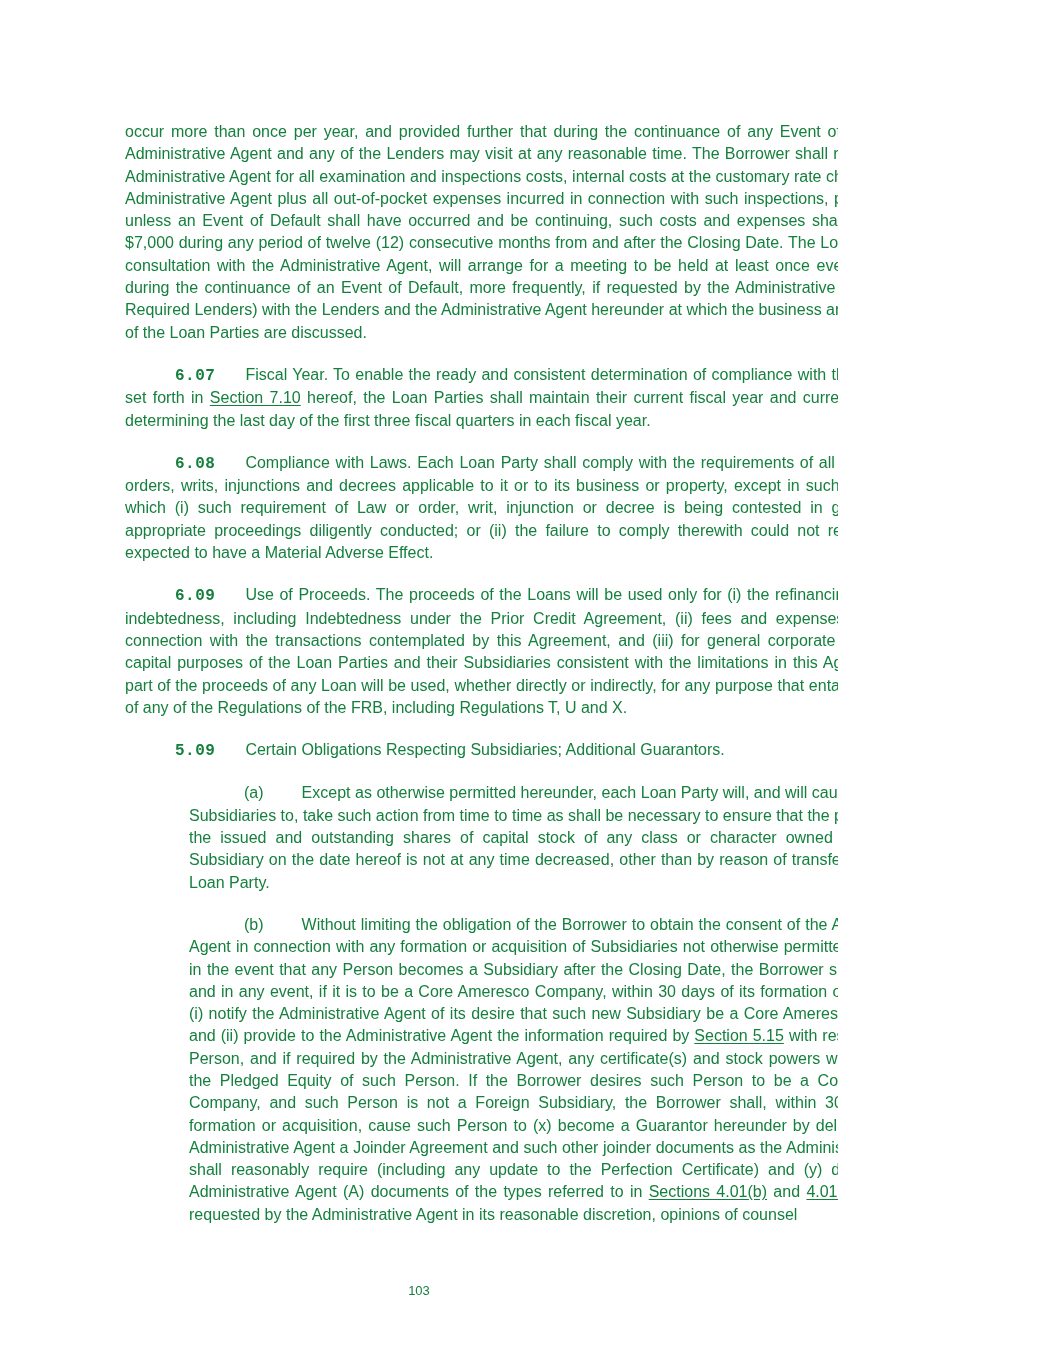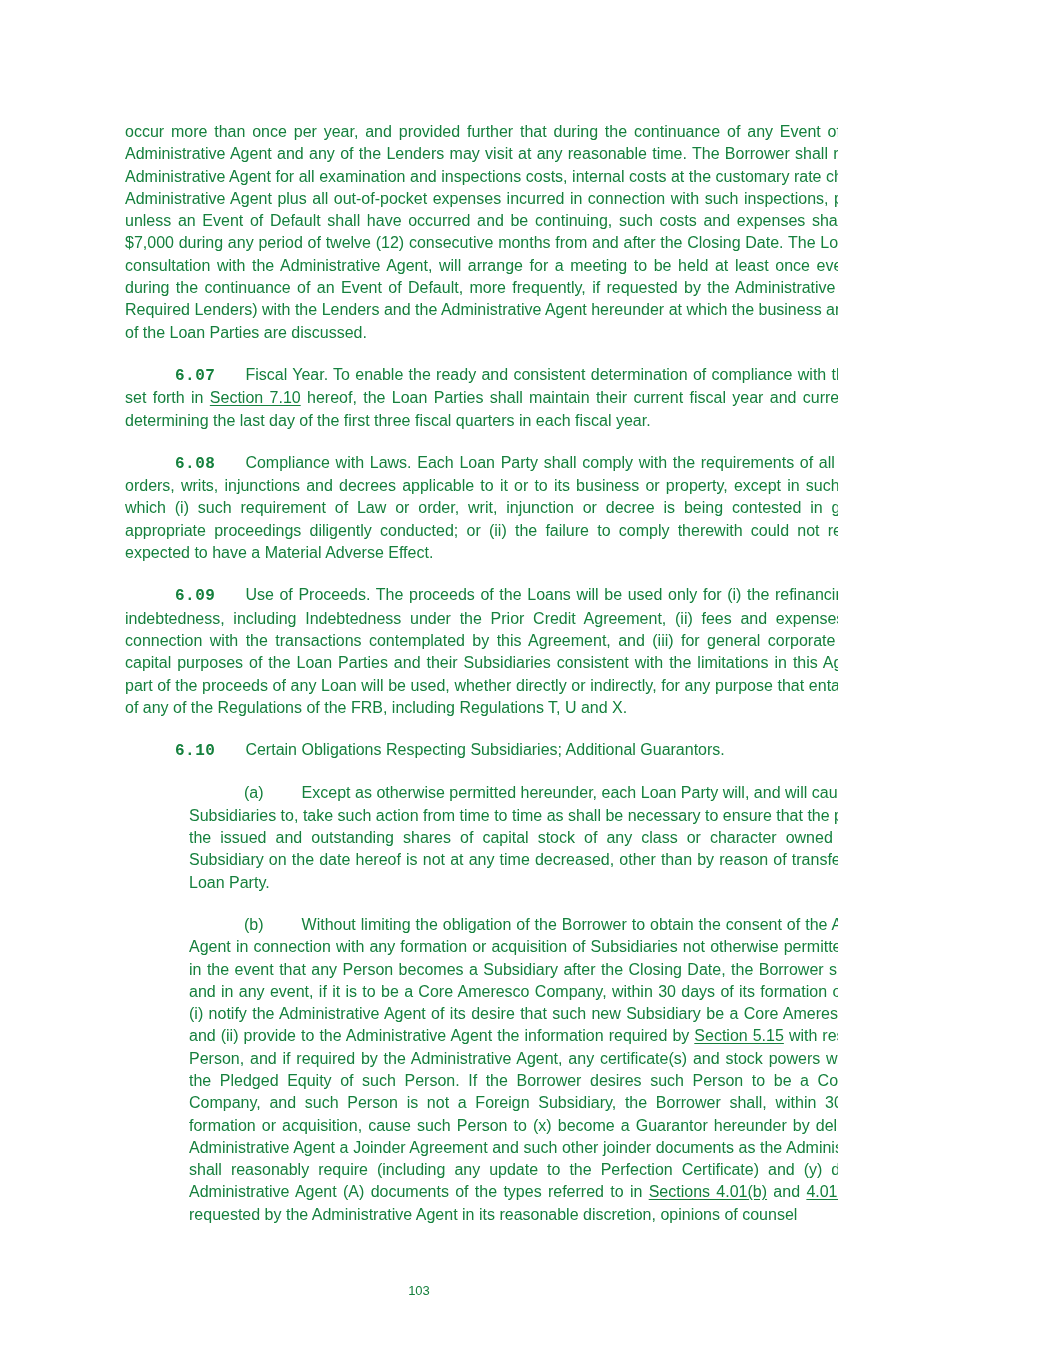--- a/index.html
+++ b/index.html
@@ -72,21 +72,21 @@
   <div class="content">
 
     <p class="para"><span>occur more than once per year, and provided further that during the continuance of any Event of Default, the Administrative Agent and any of the Lenders may visit at any reasonable time.  The Borrower shall reimburse the Administrative Agent for all examination and inspections costs, internal costs at the customary rate charged by the Administrative Agent plus all out-of-pocket expenses incurred in connection with such inspections, provided that, unless an Event of Default shall have occurred and be continuing, such costs and expenses shall not exceed $7,000 during any period of twelve (12) consecutive months from and after the Closing Date.  The Loan Parties, in consultation with the Administrative Agent, will arrange for a meeting to be held at least once every year (and during the continuance of an Event of Default, more frequently, if requested by the Administrative Agent or the Required Lenders) with the Lenders and the Administrative Agent hereunder at which the business and operations of the Loan Parties are discussed.</span></p>
 
     <p class="para sect"><span class="secnum">6.07</span><span class="hd">Fiscal Year</span><span>.  To enable the ready and consistent determination of compliance with the covenants set forth in </span><span class="ul">Section 7.10</span><span> hereof, the Loan Parties shall maintain their current fiscal year and current method of determining the last day of the first three fiscal quarters in each fiscal year.</span></p>
 
     <p class="para sect"><span class="secnum">6.08</span><span class="hd">Compliance with Laws</span><span>. Each Loan Party shall comply with the requirements of all Laws and all orders, writs, injunctions and decrees applicable to it or to its business or property, except in such instances in which (i) such requirement of Law or order, writ, injunction or decree is being contested in good faith by appropriate proceedings diligently conducted; or (ii) the failure to comply therewith could not reasonably be expected to have a Material Adverse Effect.</span></p>
 
     <p class="para sect"><span class="secnum">6.09</span><span class="hd">Use of Proceeds</span><span>.  The proceeds of the Loans will be used only for (i) the refinancing of existing indebtedness, including Indebtedness under the Prior Credit Agreement, (ii) fees and expenses incurred in connection with the transactions contemplated by this Agreement, and (iii) for general corporate and working capital purposes of the Loan Parties and their Subsidiaries consistent with the limitations in this Agreement.  No part of the proceeds of any Loan will be used, whether directly or indirectly, for any purpose that entails a violation of any of the Regulations of the FRB, including Regulations T, U and X.</span></p>
 
-    <p class="para sect"><span class="secnum">6.10</span><span class="hd">Certain Obligations Respecting Subsidiaries; Additional Guarantors</span><span>.</span></p>
+    <p class="para sect"><span class="secnum">5.09</span><span class="hd">Certain Obligations Respecting Subsidiaries; Additional Guarantors</span><span>.</span></p>
 
     <p class="para sub"><span class="sublabel">(a)</span><span>Except as otherwise permitted hereunder, each Loan Party will, and will cause each of its Subsidiaries to, take such action from time to time as shall be necessary to ensure that the percentage of the issued and outstanding shares of capital stock of any class or character owned by it in any Subsidiary on the date hereof is not at any time decreased, other than by reason of transfers to another Loan Party.</span></p>
 
     <p class="para sub"><span class="sublabel">(b)</span><span>Without limiting the obligation of the Borrower to obtain the consent of the Administrative Agent in connection with any formation or acquisition of Subsidiaries not otherwise permitted hereunder, in the event that any Person becomes a Subsidiary after the Closing Date, the Borrower shall promptly, and in any event, if it is to be a Core Ameresco Company, within 30 days of its formation or acquisition, (i) notify the Administrative Agent of its desire that such new Subsidiary be a Core Ameresco Company, and (ii) provide to the Administrative Agent the information required by </span><span class="ul">Section 5.15</span><span> with respect to such Person, and if required by the Administrative Agent, any certificate(s) and stock powers with respect to the Pledged Equity of such Person.  If the Borrower desires such Person to be a Core Ameresco Company, and such Person is not a Foreign Subsidiary, the Borrower shall, within 30 days of its formation or acquisition, cause such Person to (x) become a Guarantor hereunder by delivering to the Administrative Agent a Joinder Agreement and such other joinder documents as the Administrative Agent shall reasonably require (including any update to the Perfection Certificate) and (y) deliver to the Administrative Agent (A) documents of the types referred to in </span><span class="ul">Sections 4.01(b)</span><span> and </span><span class="ul">4.01(e)</span><span> and (B) if requested by the Administrative Agent in its reasonable discretion, opinions of counsel</span></p>
 
   </div>
 
   <div class="page-number">103</div>
 </div>
 

